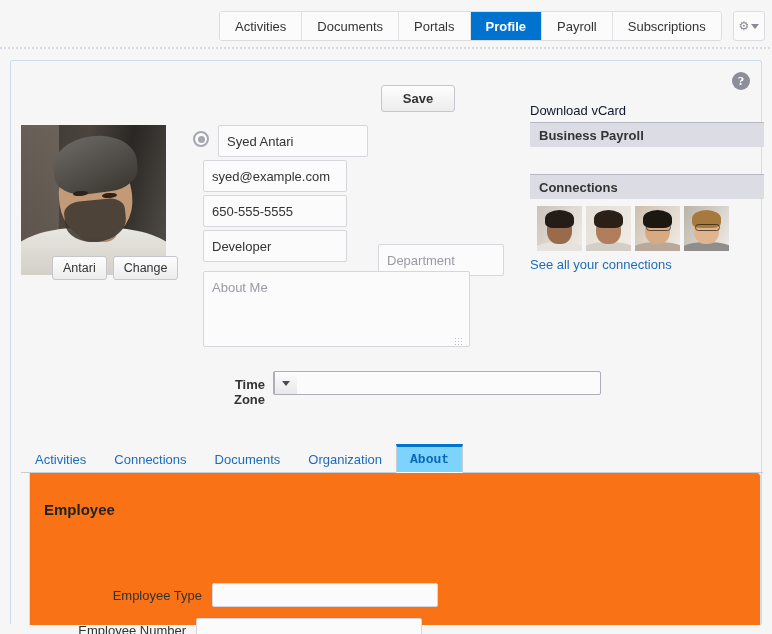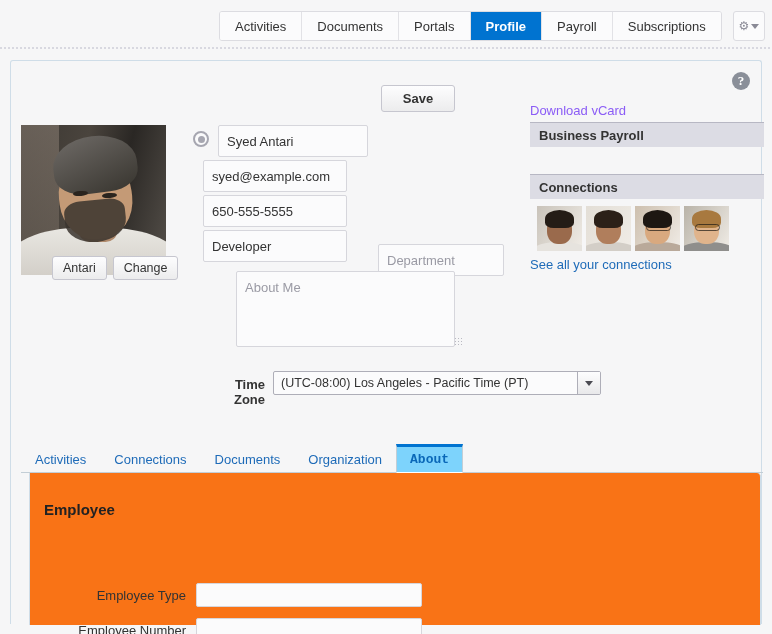--- a/index.html
+++ b/index.html
@@ -153,22 +153,22 @@
     padding:15px 8px;
     outline:none;
   }
   .fld::placeholder{color:#9a9aa4;}
   #f-name{left:207px;top:64px;width:150px;height:28px;}
   #f-email{left:192px;top:99px;width:144px;height:28px;}
   #f-phone{left:192px;top:134px;width:144px;height:28px;}
   #f-title{left:192px;top:169px;width:144px;height:28px;}
   #f-dept{left:367px;top:183px;width:126px;height:28px;}
   #f-about{
-    left:192px;top:210px;width:219px;height:76px;
-    padding:7px 8px;resize:none;line-height:1.35;margin-left:33px;
+    left:192px;top:210px;width:267px;height:76px;
+    padding:7px 8px;resize:none;line-height:1.35;
   }
   .resize-grip{
     position:absolute;left:443px;top:276px;width:9px;height:9px;
     background-image:
       radial-gradient(circle, #b9b9c2 40%, transparent 41%);
     background-size:3px 3px;
     cursor:nwse-resize;
   }
   .tz-label{
     position:absolute;left:192px;top:316px;width:62px;
@@ -182,21 +182,21 @@
   .tz-select .tzval{flex:1;padding:0 7px;font-size:12.5px;color:#333;white-space:nowrap;overflow:hidden;}
   .tz-select .tzarrow{
     width:22px;height:100%;
     border-left:1px solid #aeaeb8;
     background:linear-gradient(to bottom,#fdfdfe,#e8e8ea);
     display:flex;align-items:center;justify-content:center;
   }
   
   .vcard-link{
     position:absolute;left:519px;top:42px;
-    font-size:13px;color:#8b5cf6;cursor:pointer;
+    font-size:13px;color:#0f172a;cursor:pointer;
   }
   .sec-head{
     position:absolute;
     width:234px;height:25px;
     background:#dcdce4;
     border-top:1px solid #b7b7c3;
     box-sizing:border-box;
     display:flex;align-items:center;
     padding-left:9px;
     font-size:13px;font-weight:bold;color:#333;
@@ -260,21 +260,21 @@
   }
   .emp-row{position:absolute;display:flex;align-items:center;gap:10px;}
   .emp-lab{width:150px;text-align:right;font-size:13px;color:#333;}
   .emp-inp{
     width:226px;height:24px;
     border:1px solid #d6d6dc;border-radius:2px;background:#fbfbfc;
     box-sizing:border-box;padding:0 7px;
     font-family:"Liberation Sans", sans-serif;font-size:13px;color:#333;
     outline:none;
   }
-  #emp-r1{left:6px;top:110px;}
+  #emp-r1{left:22px;top:110px;}
   #emp-r2{left:6px;top:145px;}
 </style>
 </head>
 <body>
 
 <div class="topbar">
   <div class="topbar-tabs" id="topbar-tabs">
       <div class="ttab">Activities</div>
       <div class="ttab">Documents</div>
       <div class="ttab">Portals</div>
@@ -323,21 +323,20 @@
   <input class="fld" id="f-name" value="Syed Antari" style="">
   <input class="fld" id="f-email" value="syed@example.com" style="">
   <input class="fld" id="f-phone" value="650-555-5555" style="">
   <input class="fld" id="f-title" value="Developer" style="">
   <input class="fld" id="f-dept" placeholder="Department" style="">
   <textarea class="fld" id="f-about" placeholder="About Me" style=""></textarea>
   <div class="resize-grip"></div>
 
   <div class="tz-label">Time Zone</div>
   <div class="tz-select">
-    <span class="tzval">(UTC-08:00) Los Angeles - Pacific Time (PT)</span>
     <span class="tzarrow">
       <span class="caret-dn" style="border-top-color:#4a4a52;"></span>
     </span>
   </div>
 
   <div class="vcard-link">Download vCard</div>
   <div class="sec-head" id="sec-biz">Business Payroll</div>
   <div class="sec-head" id="sec-conn">Connections</div>
   <div class="conn-row" id="conn-row">
       <div class="conn-av">

